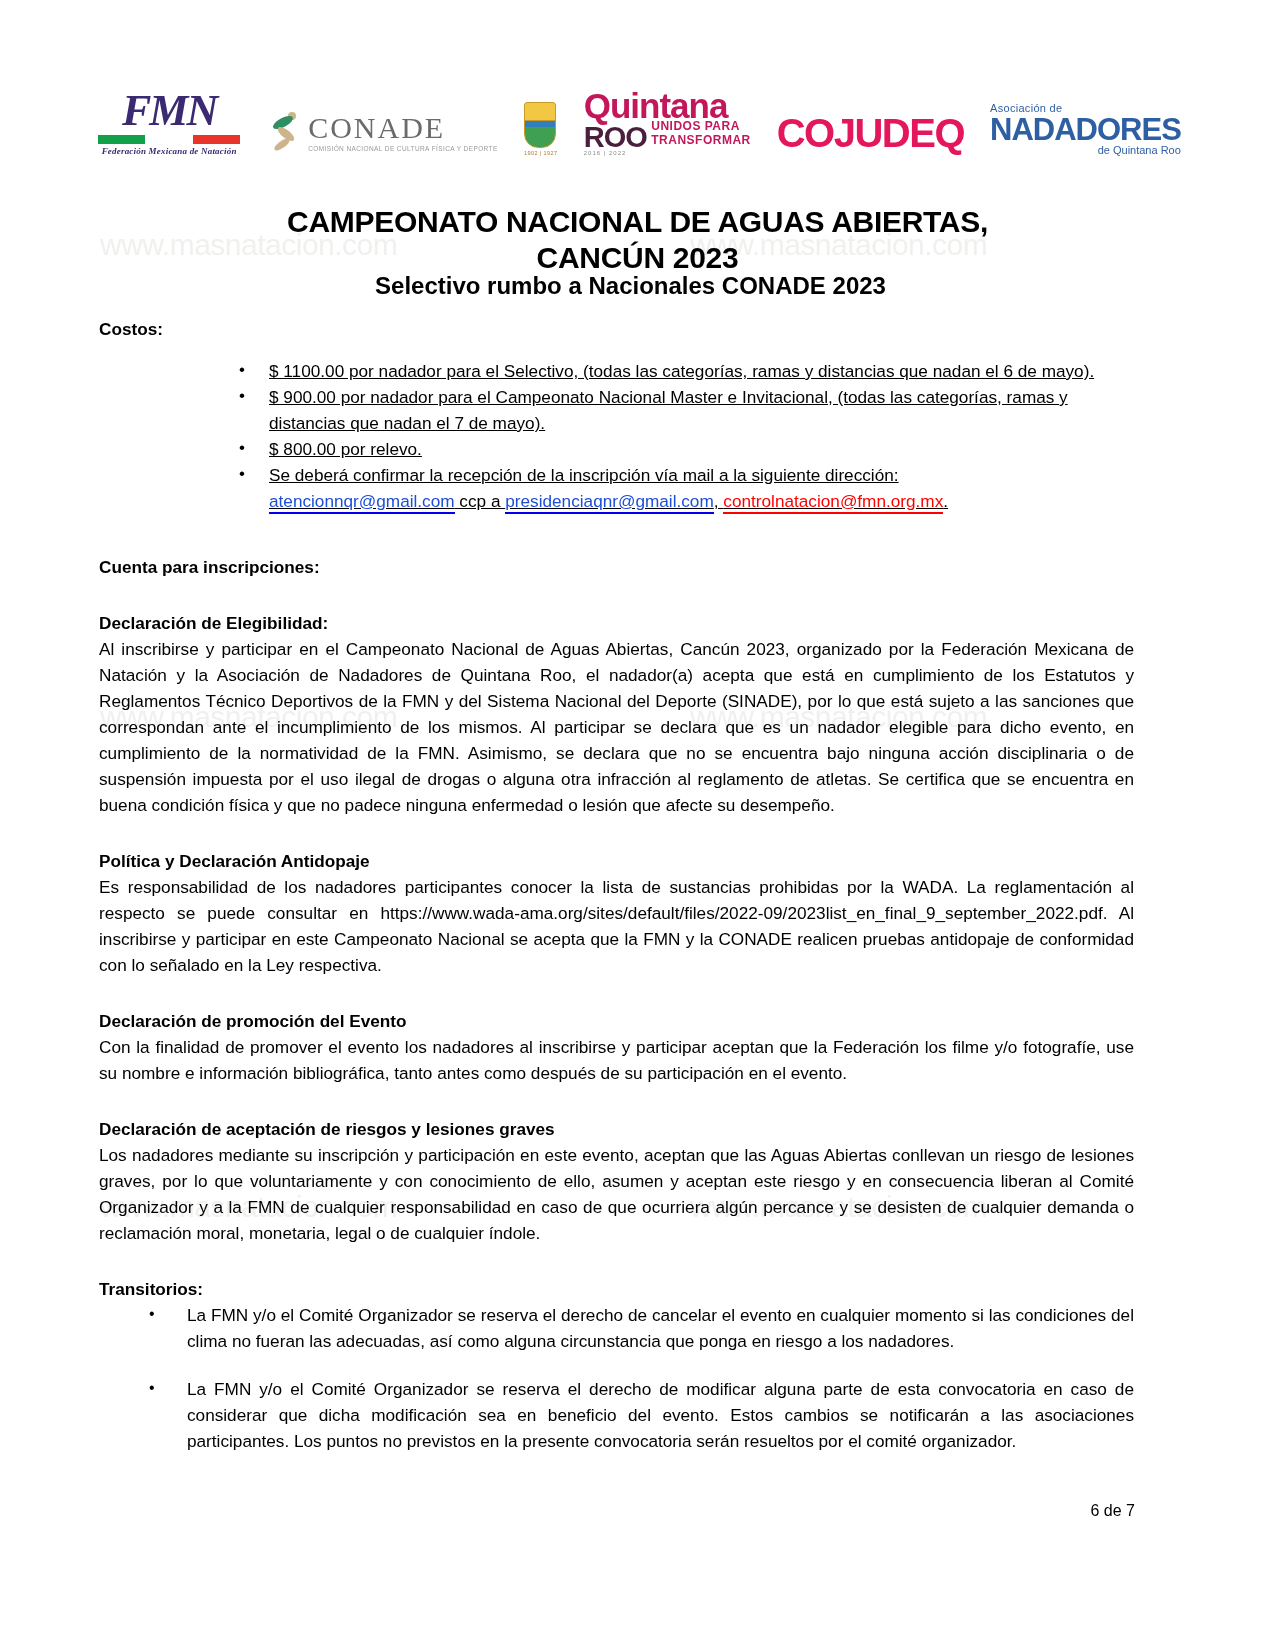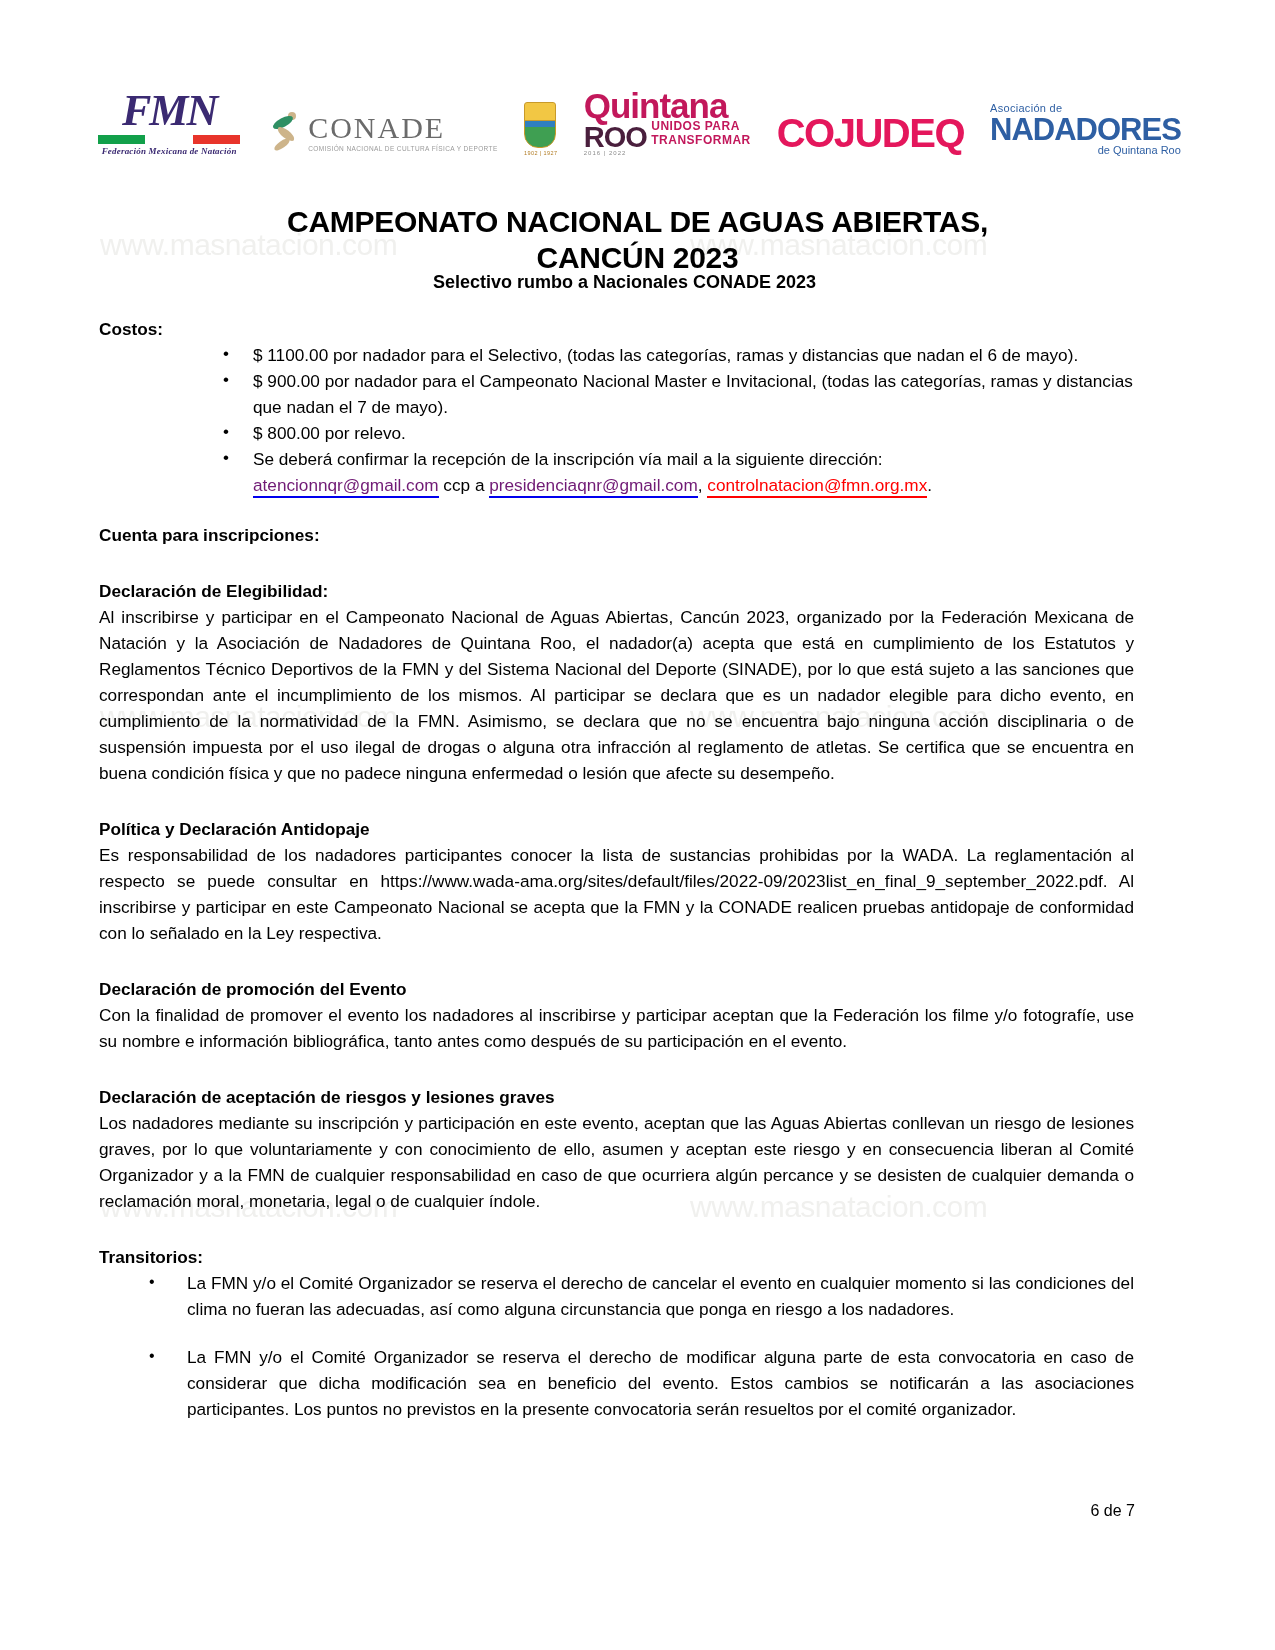--- a/index.html
+++ b/index.html
@@ -167,25 +167,25 @@
     left: 0; top: 204px; width: 1275px;
     text-align: center;
     font-family: "Liberation Sans", sans-serif;
     font-weight: bold;
     font-size: 30px;
     line-height: 36px;
     letter-spacing: -0.3px;
   }
   .subtitle {
     position: absolute;
-    left: 10px; top: 272px; width: 1229px;
+    left: 16px; top: 272px; width: 1229px;
     text-align: center;
     font-family: "Liberation Sans", sans-serif;
     font-weight: bold;
-    font-size: 18px;
+    font-size: 24px;
   }
 
   .body-area {
     position: absolute;
     left: 99px;
     top: 316px;
     width: 1035px;
     font-size: 17.2px;
     line-height: 26px;
   }
@@ -199,23 +199,24 @@
   p.para {
     margin: 0;
     text-align: justify;
     text-justify: inter-word;
   }
   p.para.left { text-align: left; }
   .gap-md { height: 24px; }
   .gap-lg { height: 30px; }
 
   ul.bullets {
-    margin: 0;
+    margin: 16px;
     padding-left: 120px;
     list-style: none;
+    text-decoration: underline;
   }
   ul.bullets > li {
     position: relative;
     margin: 0 0 0 0;
     padding-left: 34px;
     text-align: left;
   }
   ul.bullets > li:before {
     content: "\2022";
     position: absolute;
@@ -240,21 +241,21 @@
     left: 0;
     top: -1px;
     font-size: 16px;
   }
 
   a.mail {
     color: #ff0000;
     text-decoration: underline;
   }
   a.mail.blueline {
-    color: #701a75;
+    color: #1d4ed8;
     text-decoration: none;
     border-bottom: 2px solid #0000ee;
     padding-bottom: 1px;
   }
   a.mail.redline {
     color: #ff0000;
     text-decoration: none;
     border-bottom: 2px solid #ff0000;
     padding-bottom: 1px;
   }

